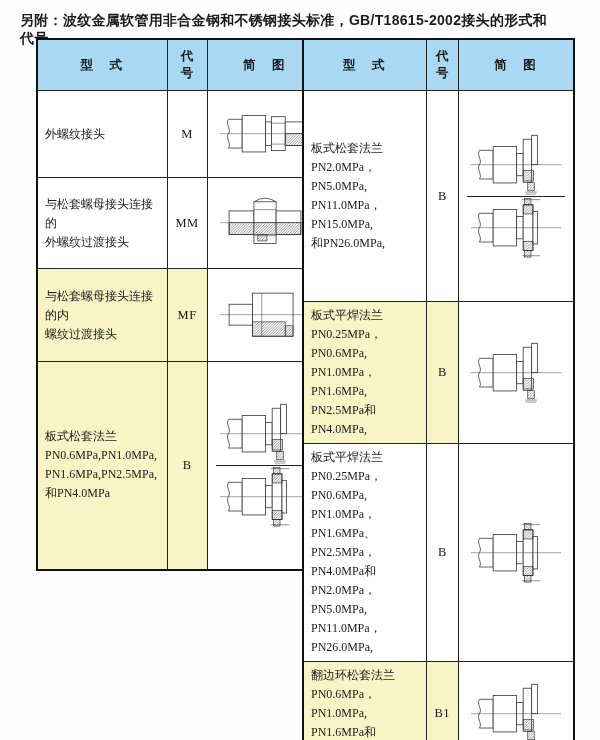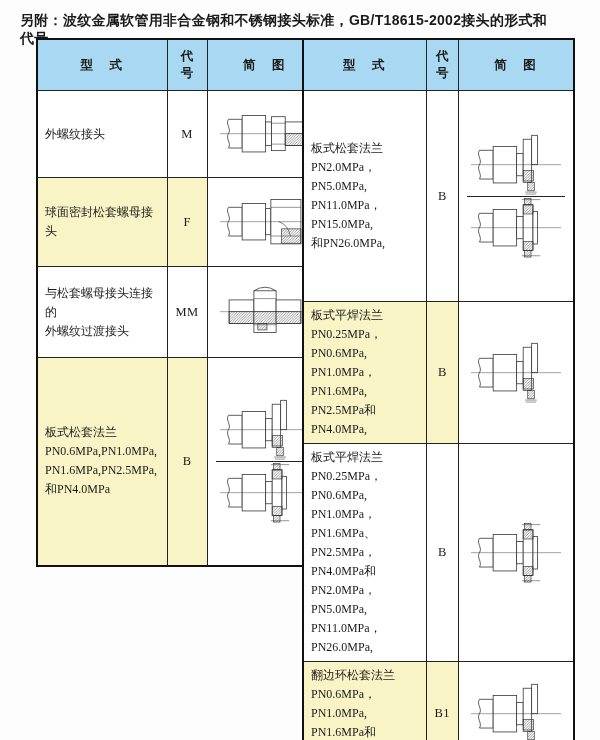--- a/index.html
+++ b/index.html
@@ -73,64 +73,62 @@
               <line x1="85" y1="31" x2="106" y2="31" stroke="#333333" stroke-width="0.8"></line>
               <line x1="85" y1="63" x2="106" y2="63" stroke="#333333" stroke-width="0.8"></line>
               <rect x="106" y="29" width="31" height="36" fill="#fff" stroke="#333333" stroke-width="1.2"></rect>
               <rect x="106" y="47" width="31" height="18" fill="url(#hp)" stroke="#333333" stroke-width="1"></rect>
               <rect x="137" y="34" width="6" height="26" fill="#fff" stroke="#333333" stroke-width="1.2"></rect>
               <line x1="6" y1="47" x2="144" y2="47" stroke="#333333" stroke-width="0.7"></line>
             </svg>
           </div>
         </td>
   </tr>
-  <tr style="height:89px" class="y">
-    <td class="type">球面密封松套螺母接头</td>
-    <td class="code">F</td>
-    <td class="diag">
-          <div class="dwrap">
-            <svg viewBox="0 0 150 95" preserveAspectRatio="xMidYMid meet">
-              <defs>
-                <pattern id="hp" width="4" height="4" patternUnits="userSpaceOnUse">
-                  <path d="M0,4 L4,0" stroke="#444" stroke-width="0.8"></path>
-                </pattern>
-              </defs>
-              <path d="M40,25 H19 c-5,7.4 5,14.6 0,22 c-5,7.4 5,14.6 0,22 H40 Z" fill="#fff" stroke="#333333" stroke-width="1.2"></path>
-              <rect x="40" y="19" width="36" height="56" fill="#fff" stroke="#333333" stroke-width="1.2"></rect>
-              <rect x="76" y="27" width="8" height="40" fill="#fff" stroke="#333333" stroke-width="1.2"></rect>
-              <rect x="84" y="13" width="46" height="68" fill="#fff" stroke="#333333" stroke-width="1.2"></rect>
-              <line x1="84" y1="25" x2="130" y2="25" stroke="#333333" stroke-width="0.8"></line>
-              <line x1="84" y1="69" x2="130" y2="69" stroke="#333333" stroke-width="0.8"></line>
-              <path d="M96,47 q14,4 18,22" fill="none" stroke="#333333" stroke-width="1"></path>
-              <rect x="100" y="58" width="30" height="22" fill="url(#hp)" stroke="#333333" stroke-width="1"></rect>
-              <line x1="6" y1="47" x2="144" y2="47" stroke="#333333" stroke-width="0.7"></line>
-            </svg>
-          </div>
-        </td>
-  </tr>
   <tr style="height:91px">
     <td class="type">与松套螺母接头连接的
 外螺纹过渡接头</td>
     <td class="code">MM</td>
     <td class="diag">
           <div class="dwrap">
             <svg viewBox="0 0 150 95" preserveAspectRatio="xMidYMid meet">
               <defs>
                 <pattern id="hp" width="4" height="4" patternUnits="userSpaceOnUse">
                   <path d="M0,4 L4,0" stroke="#444" stroke-width="0.8"></path>
                 </pattern>
               </defs>
               <rect x="20" y="29" width="38" height="36" fill="#fff" stroke="#333333" stroke-width="1.2"></rect>
               <rect x="58" y="15" width="34" height="64" fill="#fff" stroke="#333333" stroke-width="1.2"></rect>
               <path d="M58,15 Q75,4 92,15" fill="none" stroke="#333333" stroke-width="1.2"></path>
               <line x1="58" y1="27" x2="92" y2="27" stroke="#333333" stroke-width="0.8"></line>
               <line x1="58" y1="67" x2="92" y2="67" stroke="#333333" stroke-width="0.8"></line>
               <rect x="92" y="29" width="38" height="36" fill="#fff" stroke="#333333" stroke-width="1.2"></rect>
               <rect x="20" y="47" width="110" height="18" fill="url(#hp)" stroke="#333333" stroke-width="1"></rect>
               <rect x="64" y="65" width="14" height="10" fill="url(#hp)" stroke="#333333" stroke-width="1"></rect>
+              <line x1="6" y1="47" x2="144" y2="47" stroke="#333333" stroke-width="0.7"></line>
+            </svg>
+          </div>
+        </td>
+  </tr>
+  <tr style="height:93px" class="y">
+    <td class="type">与松套螺母接头连接的内
+螺纹过渡接头</td>
+    <td class="code">MF</td>
+    <td class="diag">
+          <div class="dwrap">
+            <svg viewBox="0 0 150 95" preserveAspectRatio="xMidYMid meet">
+              <defs>
+                <pattern id="hp" width="4" height="4" patternUnits="userSpaceOnUse">
+                  <path d="M0,4 L4,0" stroke="#444" stroke-width="0.8"></path>
+                </pattern>
+              </defs>
+              <rect x="20" y="31" width="36" height="32" fill="#fff" stroke="#333333" stroke-width="1.2"></rect>
+              <rect x="56" y="14" width="62" height="66" fill="#fff" stroke="#333333" stroke-width="1.2"></rect>
+              <line x1="70" y1="14" x2="70" y2="80" stroke="#333333" stroke-width="0.8"></line>
+              <rect x="56" y="58" width="50" height="22" fill="url(#hp)" stroke="#333333" stroke-width="1"></rect>
+              <rect x="106" y="64" width="12" height="16" fill="url(#hp)" stroke="#333333" stroke-width="1"></rect>
               <line x1="6" y1="47" x2="144" y2="47" stroke="#333333" stroke-width="0.7"></line>
             </svg>
           </div>
         </td>
   </tr>
   <tr style="height:208px" class="y">
     <td class="type">板式松套法兰
 PN0.6MPa,PN1.0MPa,
 PN1.6MPa,PN2.5MPa,
 和PN4.0MPa</td>

